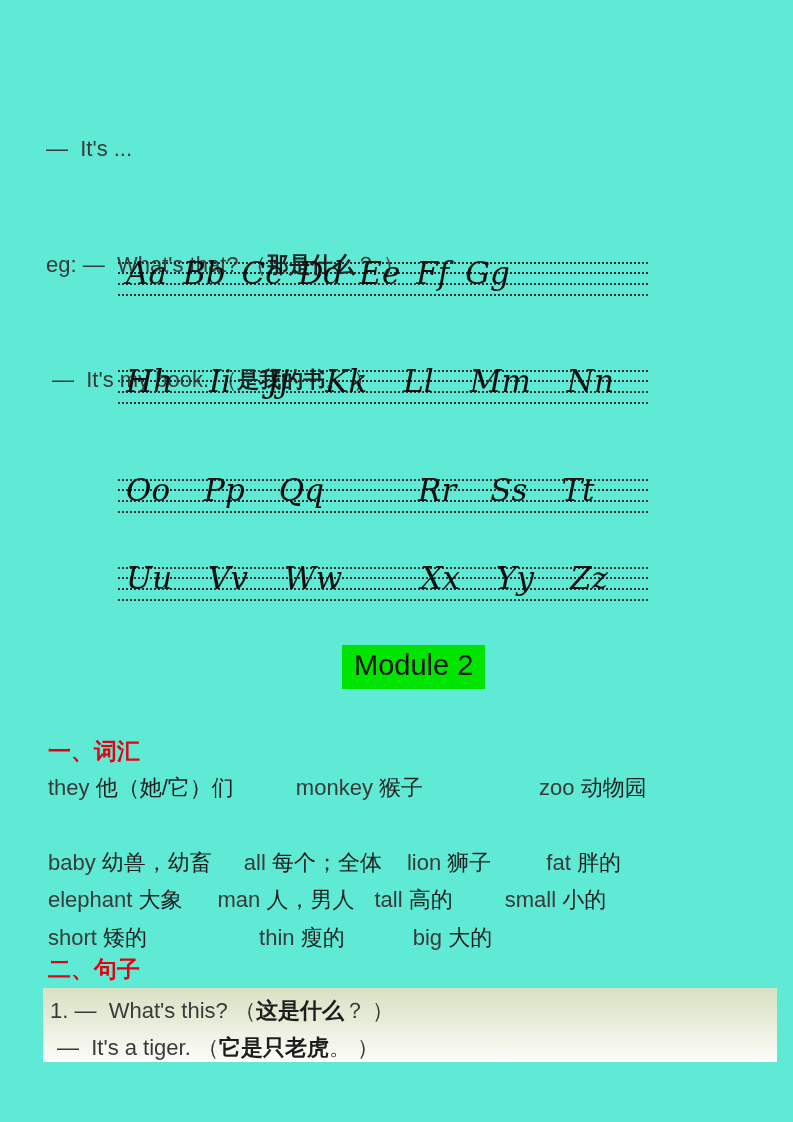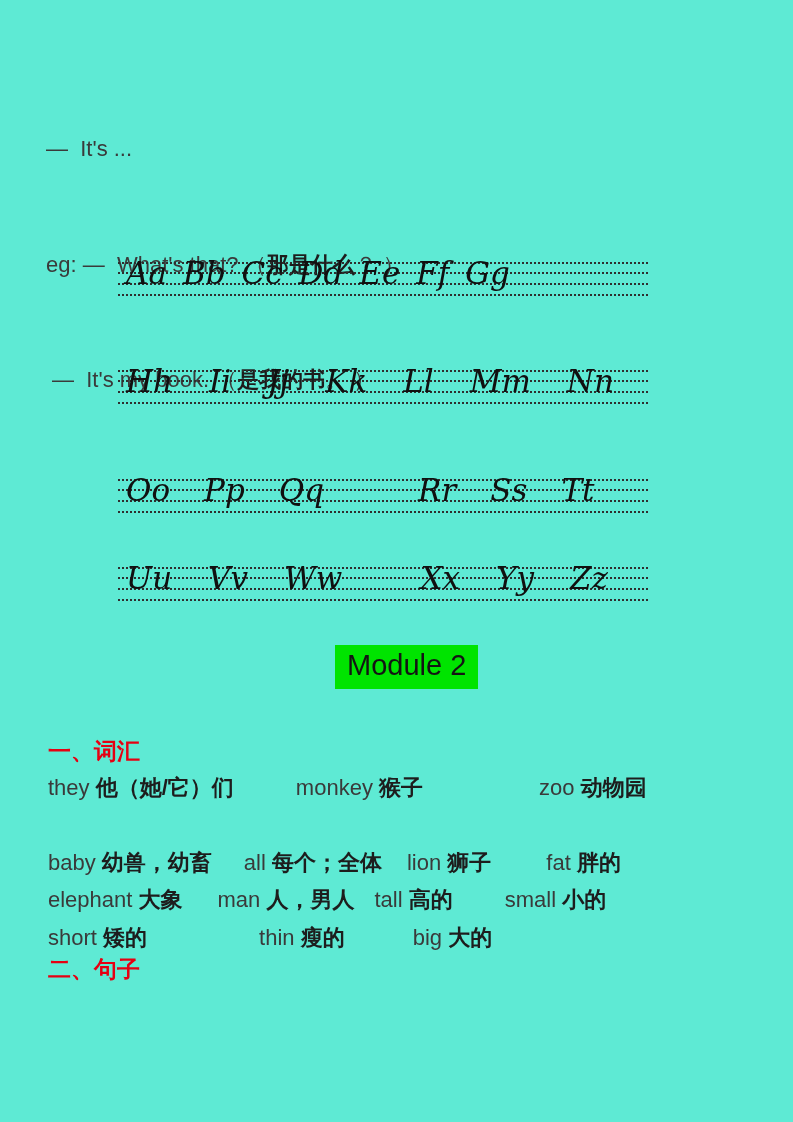--- a/index.html
+++ b/index.html
@@ -27,28 +27,28 @@
   .sline:nth-child(1){ top:0; } .sline:nth-child(2){ top:10px; }
   .sline:nth-child(3){ top:21px; } .sline:nth-child(4){ top:32px; }
   .letters { position:absolute; left:8px; top:-6px; display:flex;
              font-family:"DejaVu Serif", serif; font-style:italic; font-size:31px;
              line-height:34px; color:#101010; white-space:nowrap; }
   .r1 { gap:16px; } .r2 { gap:36px; } .r3 { gap:34px; } .r4 { gap:36px; }
   .r3 .lt:nth-child(4){ margin-left:60px; }
   .r4 .lt:nth-child(4){ margin-left:42px; }
 
   
-  .module { position:absolute; left:335px; top:645px; background:#00e400; color:#141414;
+  .module { position:absolute; left:342px; top:645px; background:#00e400; color:#141414;
             font-size:29px; padding:4px 12px 7px 12px; }
 
   
   .vline { position:absolute; left:48px; font-size:22px; white-space:nowrap; }
   .v1 { top:773px; } .v2 { top:810px; } .v3 { top:848px; } .v4 { top:885px; } .v5 { top:923px; }
   .vitem { display:inline-block; }
-  .vitem .zh { font-weight:bold; color:#1d1d1d; }
+  .vitem .zh { font-weight:normal; color:#1d1d1d; }
 
   
   .sentblock { position:absolute; left:43px; top:988px; width:734px; height:74px;
                background:linear-gradient(180deg,#d8e2c4 0%,#e7ecd9 45%,#f9f9f3 88%,#fdfdfb 100%); }
   .sent { position:absolute; font-size:22px; white-space:pre-wrap; }
   .s1 { left:7px;  top:8px; }
   .s2 { left:14px; top:45px; }
 
   
   .footer { position:absolute; left:0; right:0; top:1070px; text-align:center;
@@ -145,15 +145,19 @@
   <div class="vline v4">
     <span class="vitem" style="margin-right:35px"><span class="en">elephant</span> <span class="zh">大象</span></span><span class="vitem" style="margin-right:20px"><span class="en">man</span> <span class="zh">人，男人</span></span><span class="vitem" style="margin-right:52px"><span class="en">tall</span> <span class="zh">高的</span></span><span class="vitem"><span class="en">small</span> <span class="zh">小的</span></span>
   </div>
 
   <div class="vline v5">
     <span class="vitem" style="margin-right:112px"><span class="en">short</span> <span class="zh">矮的</span></span><span class="vitem" style="margin-right:68px"><span class="en">thin</span> <span class="zh">瘦的</span></span><span class="vitem"><span class="en">big</span> <span class="zh">大的</span></span>
   </div>
 
   <div class="heading h-sentences">二、句子</div>
 
+  <div class="sentblock">
+    <div class="sent s1"><span>1. —  What's this? （</span><span class="b">这是什么</span><span>？ ）</span></div>
+    <div class="sent s2"><span>—  It's a tiger. （</span><span class="b">它是只老虎</span><span>。 ）</span></div>
+  </div>
 
 
 </div>
 
 </body></html>

